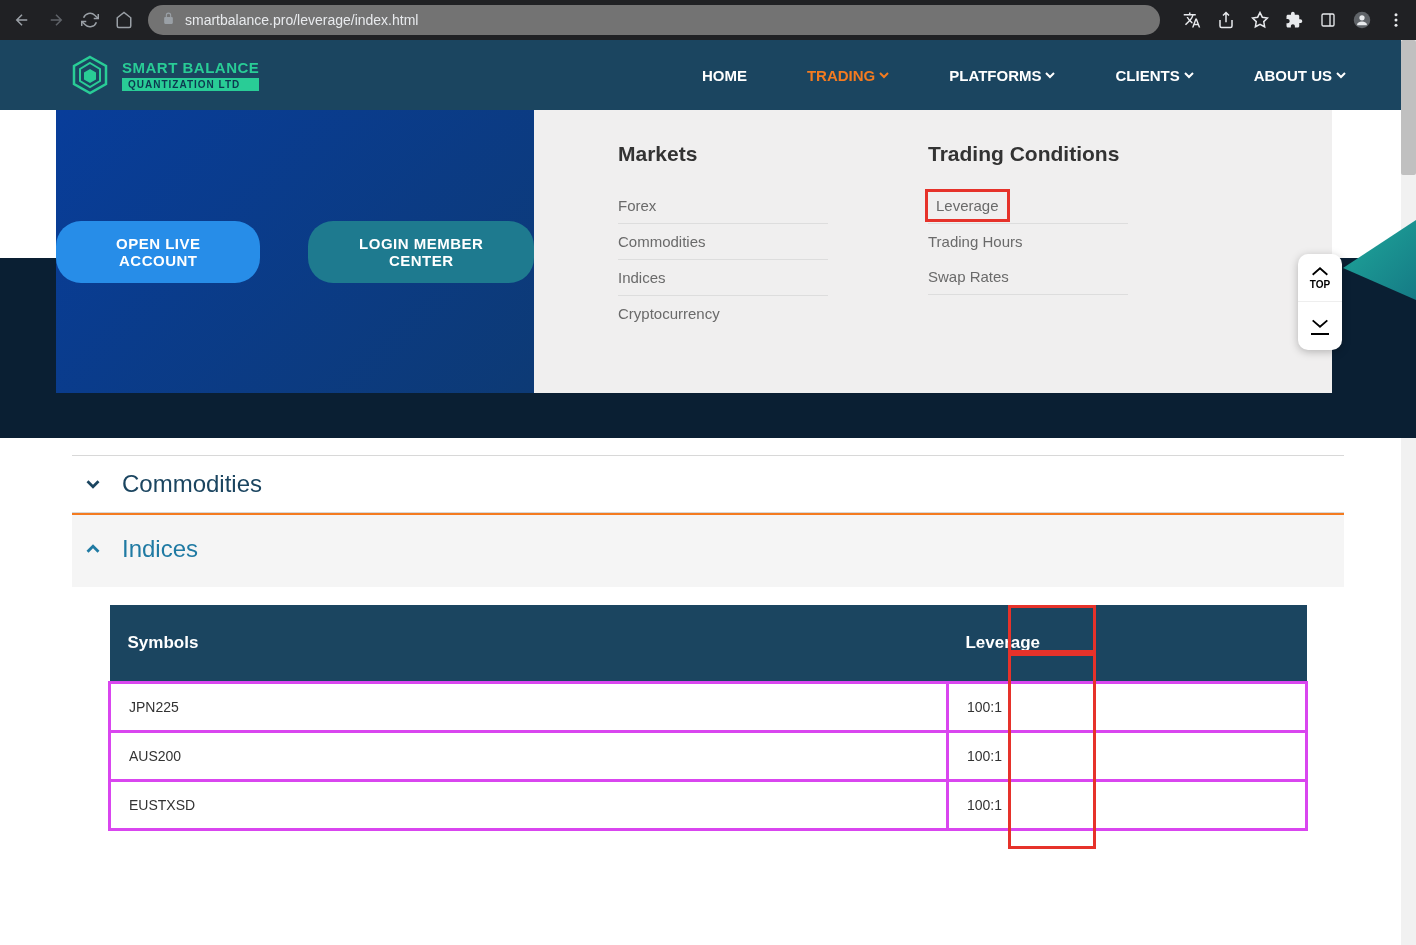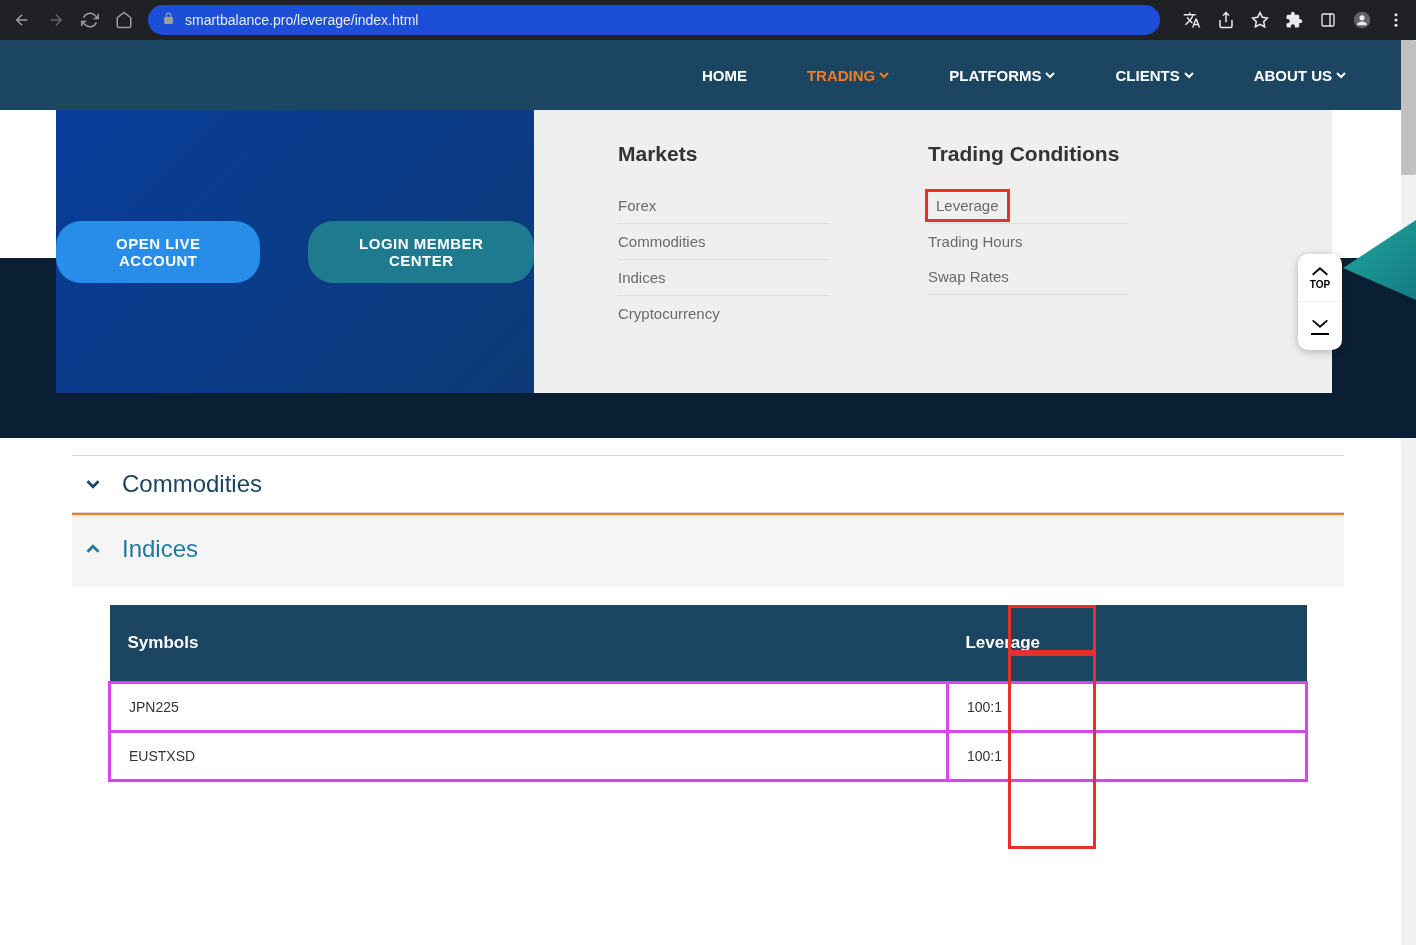--- a/index.html
+++ b/index.html
@@ -2,21 +2,21 @@
 <html><head>
 <meta charset="utf-8">
 <style>
 * { margin:0; padding:0; box-sizing:border-box; font-family:-apple-system,BlinkMacSystemFont,"Segoe UI",Arial,sans-serif; }
 body { background:#fff; width:1416px; height:945px; overflow:hidden; position:relative; }
 
 
 .browser-bar { background:#202124; height:40px; display:flex; align-items:center; padding:0 8px; gap:6px; }
 .nav-btn { width:28px; height:28px; display:flex; align-items:center; justify-content:center; color:#9aa0a6; border-radius:50%; }
 .nav-btn.disabled { color:#5f6368; }
-.addr-bar { flex:1; height:30px; background:#1d4ed8; border-radius:15px; display:flex; align-items:center; padding:0 14px; color:#e8eaed; font-size:14px; gap:10px; margin:0 4px; }
+.addr-bar { flex:1; height:30px; background:#737373; border-radius:15px; display:flex; align-items:center; padding:0 14px; color:#e8eaed; font-size:14px; gap:10px; margin:0 4px; }
 .addr-bar .lock { color:#9aa0a6; }
 .chrome-actions { display:flex; gap:10px; margin-left:10px; }
 .chrome-icon { width:24px; height:24px; display:flex; align-items:center; justify-content:center; color:#e8eaed; }
 
 
 .site-header { background:#1b4560; height:70px; display:flex; align-items:center; padding:0 70px; }
 .logo-wrap { display:flex; align-items:center; gap:12px; }
 .logo-hex { width:40px; height:40px; }
 .logo-text { display:flex; flex-direction:column; }
 .logo-line1 { color:#29cc96; font-weight:700; font-size:15px; letter-spacing:0.5px; }
@@ -145,20 +145,31 @@
         <svg width="18" height="18" viewBox="0 0 24 24" fill="currentColor">
           <circle cx="12" cy="5" r="2"></circle>
           <circle cx="12" cy="12" r="2"></circle>
           <circle cx="12" cy="19" r="2"></circle>
         </svg>
       </div>
   </div>
 </div>
 
 <div class="site-header">
+  <div class="logo-wrap">
+    <svg class="logo-hex" viewBox="0 0 40 40">
+        <polygon points="20,2 36,11 36,29 20,38 4,29 4,11" fill="none" stroke="#29cc96" stroke-width="2.5"></polygon>
+        <polygon points="20,8 30,14 30,26 20,32 10,26 10,14" fill="none" stroke="#29cc96" stroke-width="2"></polygon>
+        <polygon points="20,14 26,17.5 26,24.5 20,28 14,24.5 14,17.5" fill="#29cc96"></polygon>
+      </svg>
+    <div class="logo-text">
+      <span class="logo-line1">SMART BALANCE</span>
+      <span class="logo-line2">QUANTIZATION LTD</span>
+    </div>
+  </div>
   <nav class="main-nav">
     <div class="nav-item">
         <span>HOME</span>
       </div>
     <div class="nav-item active">
         <span>TRADING</span>
         <svg class="chev" viewBox="0 0 10 10" fill="none" stroke="currentColor" stroke-width="2">
           <path d="M1 3l4 4 4-4"></path>
         </svg>
       </div>
@@ -242,20 +253,24 @@
           <th style="width:70%">Symbols</th>
           <th>Leverage</th>
         </tr>
       </thead>
       <tbody>
         <tr>
             <td>JPN225</td>
             <td>100:1</td>
           </tr>
         <tr>
+            <td>AUS200</td>
+            <td>100:1</td>
+          </tr>
+        <tr>
             <td>EUSTXSD</td>
             <td>100:1</td>
           </tr>
       </tbody>
     </table>
     <div class="leverage-highlight lh-header"></div>
     <div class="leverage-highlight lh-cells"></div>
   </div>
 </div>
 

